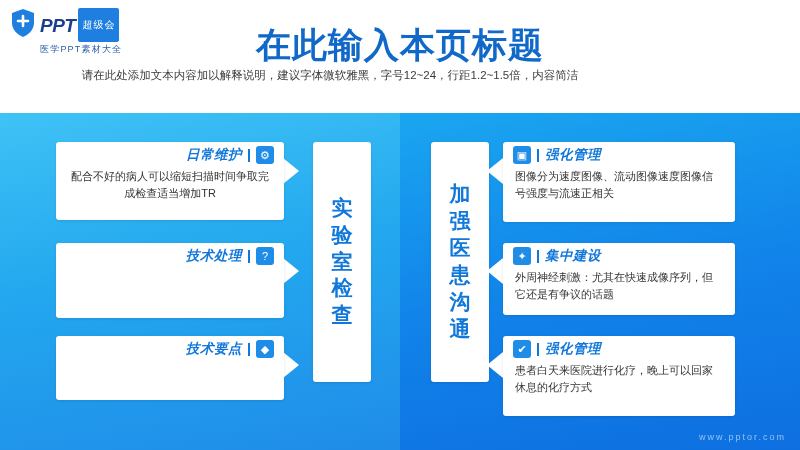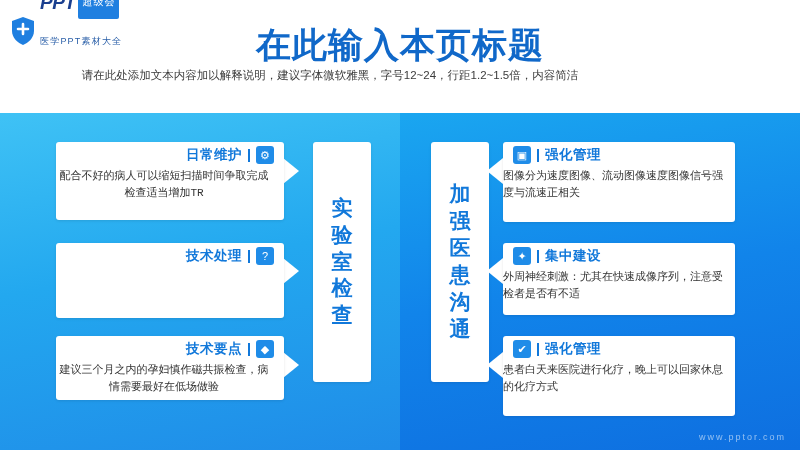--- a/index.html
+++ b/index.html
@@ -22,21 +22,21 @@
   }
 
   
   .logo {
     position: absolute;
     left: 10px;
     top: 8px;
     width: 160px;
     height: 38px;
     display: flex;
-    align-items: flex-end;
+    align-items: flex-start;
   }
   .logo-shield {
     position: relative;
     width: 26px;
     height: 30px;
     margin-right: 4px;
   }
   .logo-shield svg { display: block; }
   .logo-text {
     display: flex;
@@ -58,21 +58,21 @@
   .logo-badge {
     margin-left: 3px;
     background: #1f7fe0;
     color: #ffffff;
     font-size: 10px;
     padding: 12px 4px;
     border-radius: 2px;
     letter-spacing: 1px;
   }
   .logo-row2 {
-    margin-top: 18px;
+    margin-top: 3px;
     font-size: 9px;
     color: #2a5fa8;
     letter-spacing: 1.2px;
   }
 
   
   .title {
     position: absolute;
     top: 22px;
     left: 0;
@@ -151,20 +151,21 @@
     align-items: center;
     height: 26px;
     padding: 0 10px;
   }
   .card-head.right-align { justify-content: flex-end; }
   .card-title {
     font-size: 13.5px;
     font-weight: bold;
     color: #1178da;
     letter-spacing: 0.5px;
+    font-style: italic;
   }
   .badge-icon {
     width: 18px;
     height: 18px;
     border-radius: 3px;
     background: #1f8ce8;
     color: #ffffff;
     font-size: 11px;
     display: flex;
     align-items: center;
@@ -172,25 +173,24 @@
     flex: 0 0 auto;
   }
   .sep-bar {
     width: 2px;
     height: 13px;
     background: #1178da;
     margin: 0 6px;
     flex: 0 0 auto;
   }
   .card-body {
-    padding: 0 12px 0 0;
+    padding: 0 12px 0 12px;
     font-size: 11px;
     line-height: 1.55;
     color: #333333;
-    font-family: Liberation Mono, monospace;
   }
   .card-body.center { text-align: center; }
   .card-body.left { text-align: left; }
 
   
   .card-l1 { left: 56px; top: 142px; width: 228px; height: 78px; }
   .card-l2 { left: 56px; top: 243px; width: 228px; height: 75px; }
   .card-l3 { left: 56px; top: 336px; width: 228px; height: 64px; }
 
   
@@ -297,39 +297,38 @@
       <span class="badge-icon">?</span>
     </div>
   </div>
 
   <div class="card card-l3">
     <div class="card-head right-align">
       <span class="card-title">技术要点</span>
       <span class="sep-bar"></span>
       <span class="badge-icon">◆</span>
     </div>
-    <div class="card-body center">建议三个月之内的孕妇慎作磁共振检查，病情需要最好在低场做验</div>
   </div>
 
   <div class="card card-r1">
     <div class="card-head">
       <span class="badge-icon">▣</span>
       <span class="sep-bar"></span>
       <span class="card-title">强化管理</span>
     </div>
     <div class="card-body left">图像分为速度图像、流动图像速度图像信号强度与流速正相关</div>
   </div>
 
   <div class="card card-r2">
     <div class="card-head">
       <span class="badge-icon">✦</span>
       <span class="sep-bar"></span>
       <span class="card-title">集中建设</span>
     </div>
-    <div class="card-body left">外周神经刺激：尤其在快速成像序列，注意受检者是否有不适</div>
+    <div class="card-body left">外周神经刺激：尤其在快速成像序列，但它还是有争议的话题</div>
   </div>
 
   <div class="card card-r3">
     <div class="card-head">
       <span class="badge-icon">✔</span>
       <span class="sep-bar"></span>
       <span class="card-title">强化管理</span>
     </div>
     <div class="card-body left">患者白天来医院进行化疗，晚上可以回家休息的化疗方式</div>
   </div>

